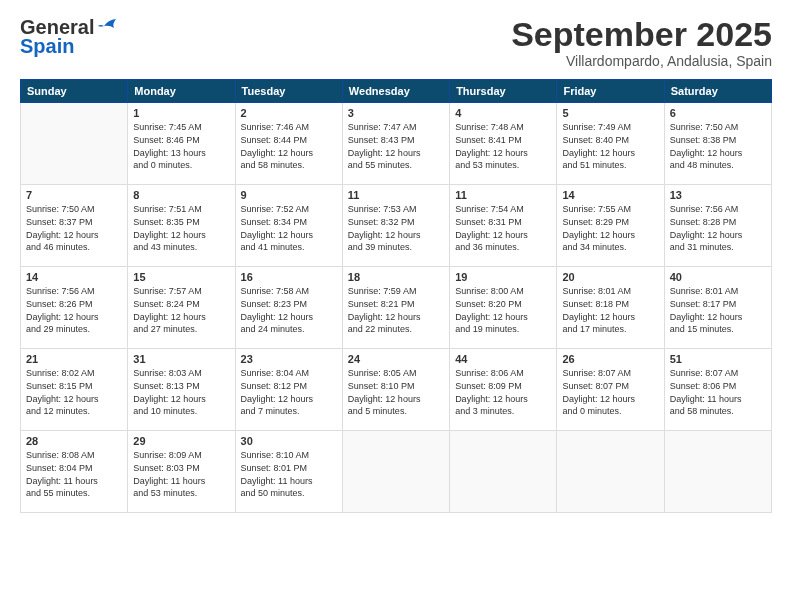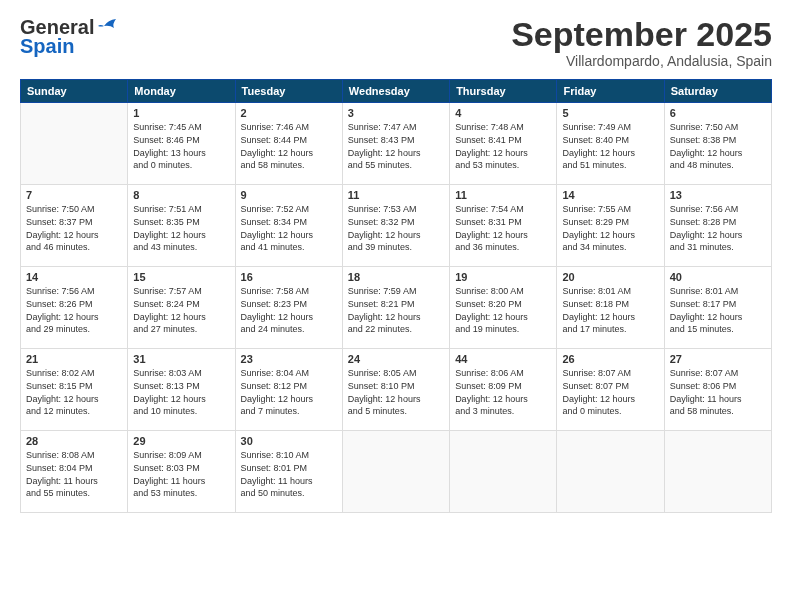--- a/index.html
+++ b/index.html
@@ -216,21 +216,21 @@
           </td>
           <td>
             <div class="day-num">44</div>
             <div class="day-info">Sunrise: 8:06 AM<br>Sunset: 8:09 PM<br>Daylight: 12 hours<br>and 3 minutes.</div>
           </td>
           <td>
             <div class="day-num">26</div>
             <div class="day-info">Sunrise: 8:07 AM<br>Sunset: 8:07 PM<br>Daylight: 12 hours<br>and 0 minutes.</div>
           </td>
           <td>
-            <div class="day-num">27</div>
+            <div class="day-num">51</div>
             <div class="day-info">Sunrise: 8:07 AM<br>Sunset: 8:06 PM<br>Daylight: 11 hours<br>and 58 minutes.</div>
           </td>
         </tr>
         <tr>
           <td>
             <div class="day-num">28</div>
             <div class="day-info">Sunrise: 8:08 AM<br>Sunset: 8:04 PM<br>Daylight: 11 hours<br>and 55 minutes.</div>
           </td>
           <td>
             <div class="day-num">29</div>

